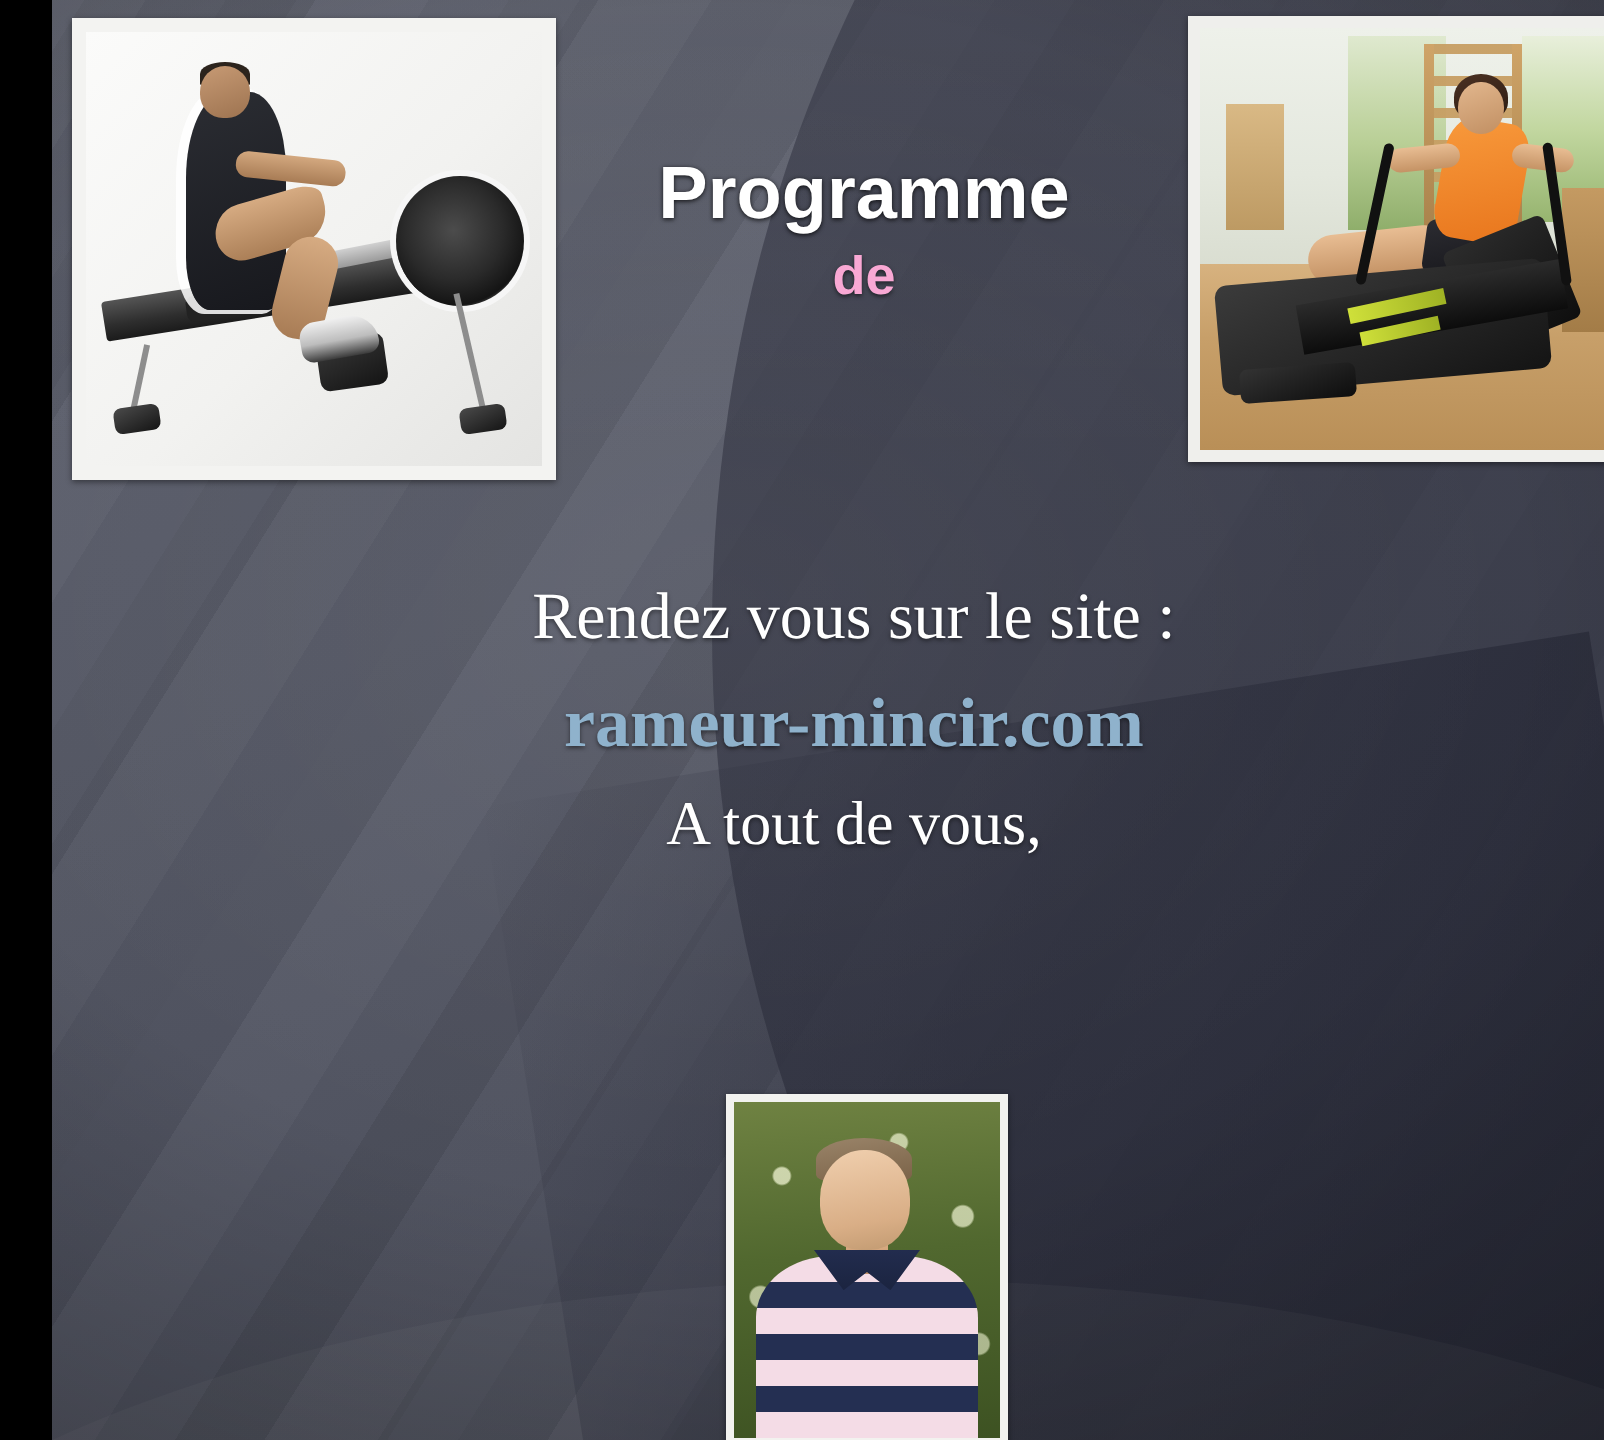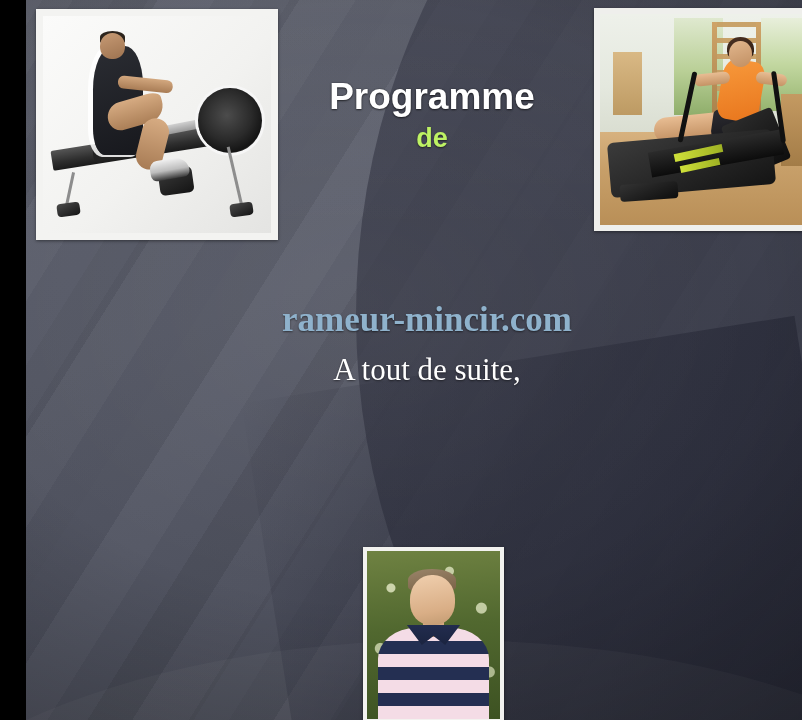--- a/index.html
+++ b/index.html
@@ -345,21 +345,21 @@
     font-size: 37px;
     font-weight: bold;
     color: #ffffff;
     letter-spacing: 0px;
     line-height: 42px;
     text-shadow: 0 1px 2px rgba(0,0,0,0.55), 0 0 2px rgba(0,0,0,0.35);
   }
   .t-line2 {
     font-size: 27px;
     font-weight: bold;
-    color: #bef264;
+    color: #f9a8d4;
     line-height: 34px;
     margin-top: 3px;
     text-shadow: 0 1px 2px rgba(0,0,0,0.55);
   }
   .t-line3 {
     font-size: 32px;
     font-weight: bold;
     color: #8fb0ca;
     line-height: 38px;
     margin-top: 5px;
@@ -460,22 +460,23 @@
       <div class="m-foot"></div>
     </div>
   </div>
 
   <div class="title-block">
     <div class="t-line1">Programme</div>
     <div class="t-line2">de</div>
   </div>
 
   <div class="body-block">
+    <div class="b-line1">Rendez vous sur le site :</div>
     <div class="b-line2">rameur-mincir.com</div>
-    <div class="b-line3">A tout de suite,</div>
+    <div class="b-line3">A tout de vous,</div>
   </div>
 
   <div class="photo photo-bottom">
     <div class="pic">
       <div class="p-hedge"></div>
       <div class="p-shirt"></div>
       <div class="p-neck"></div>
       <div class="p-collar"></div>
       <div class="p-hair"></div>
       <div class="p-head"></div>

